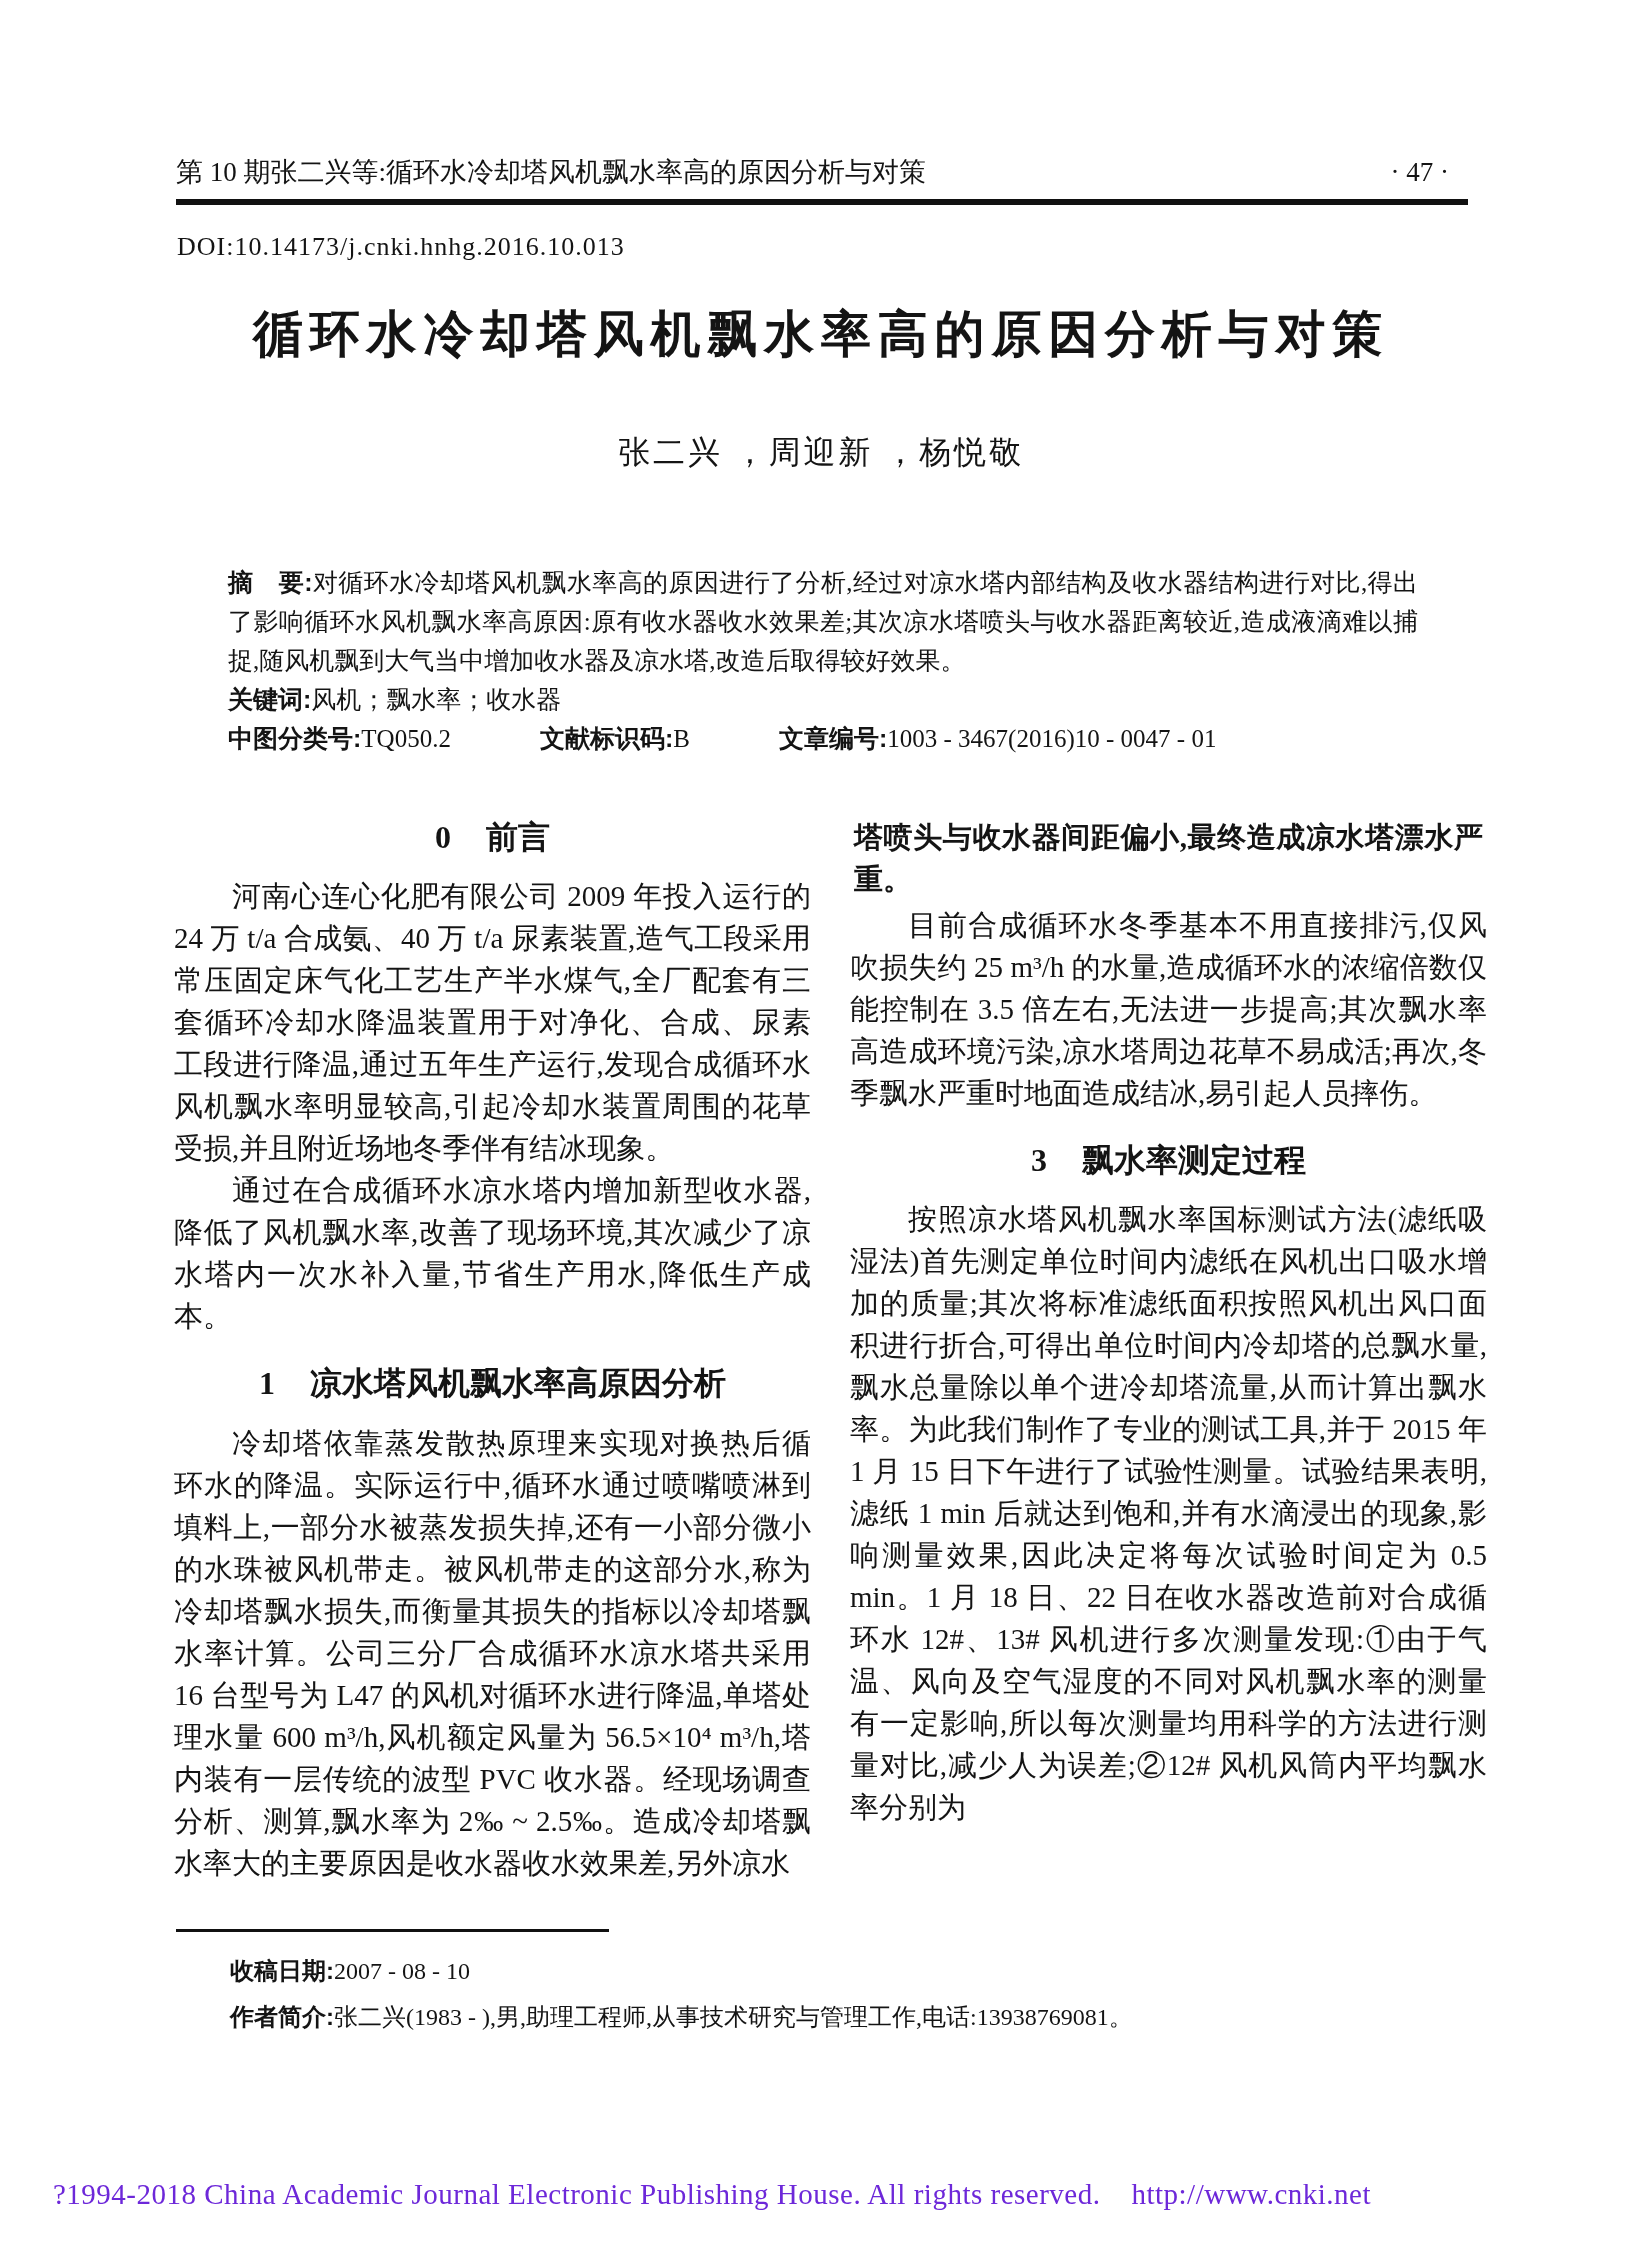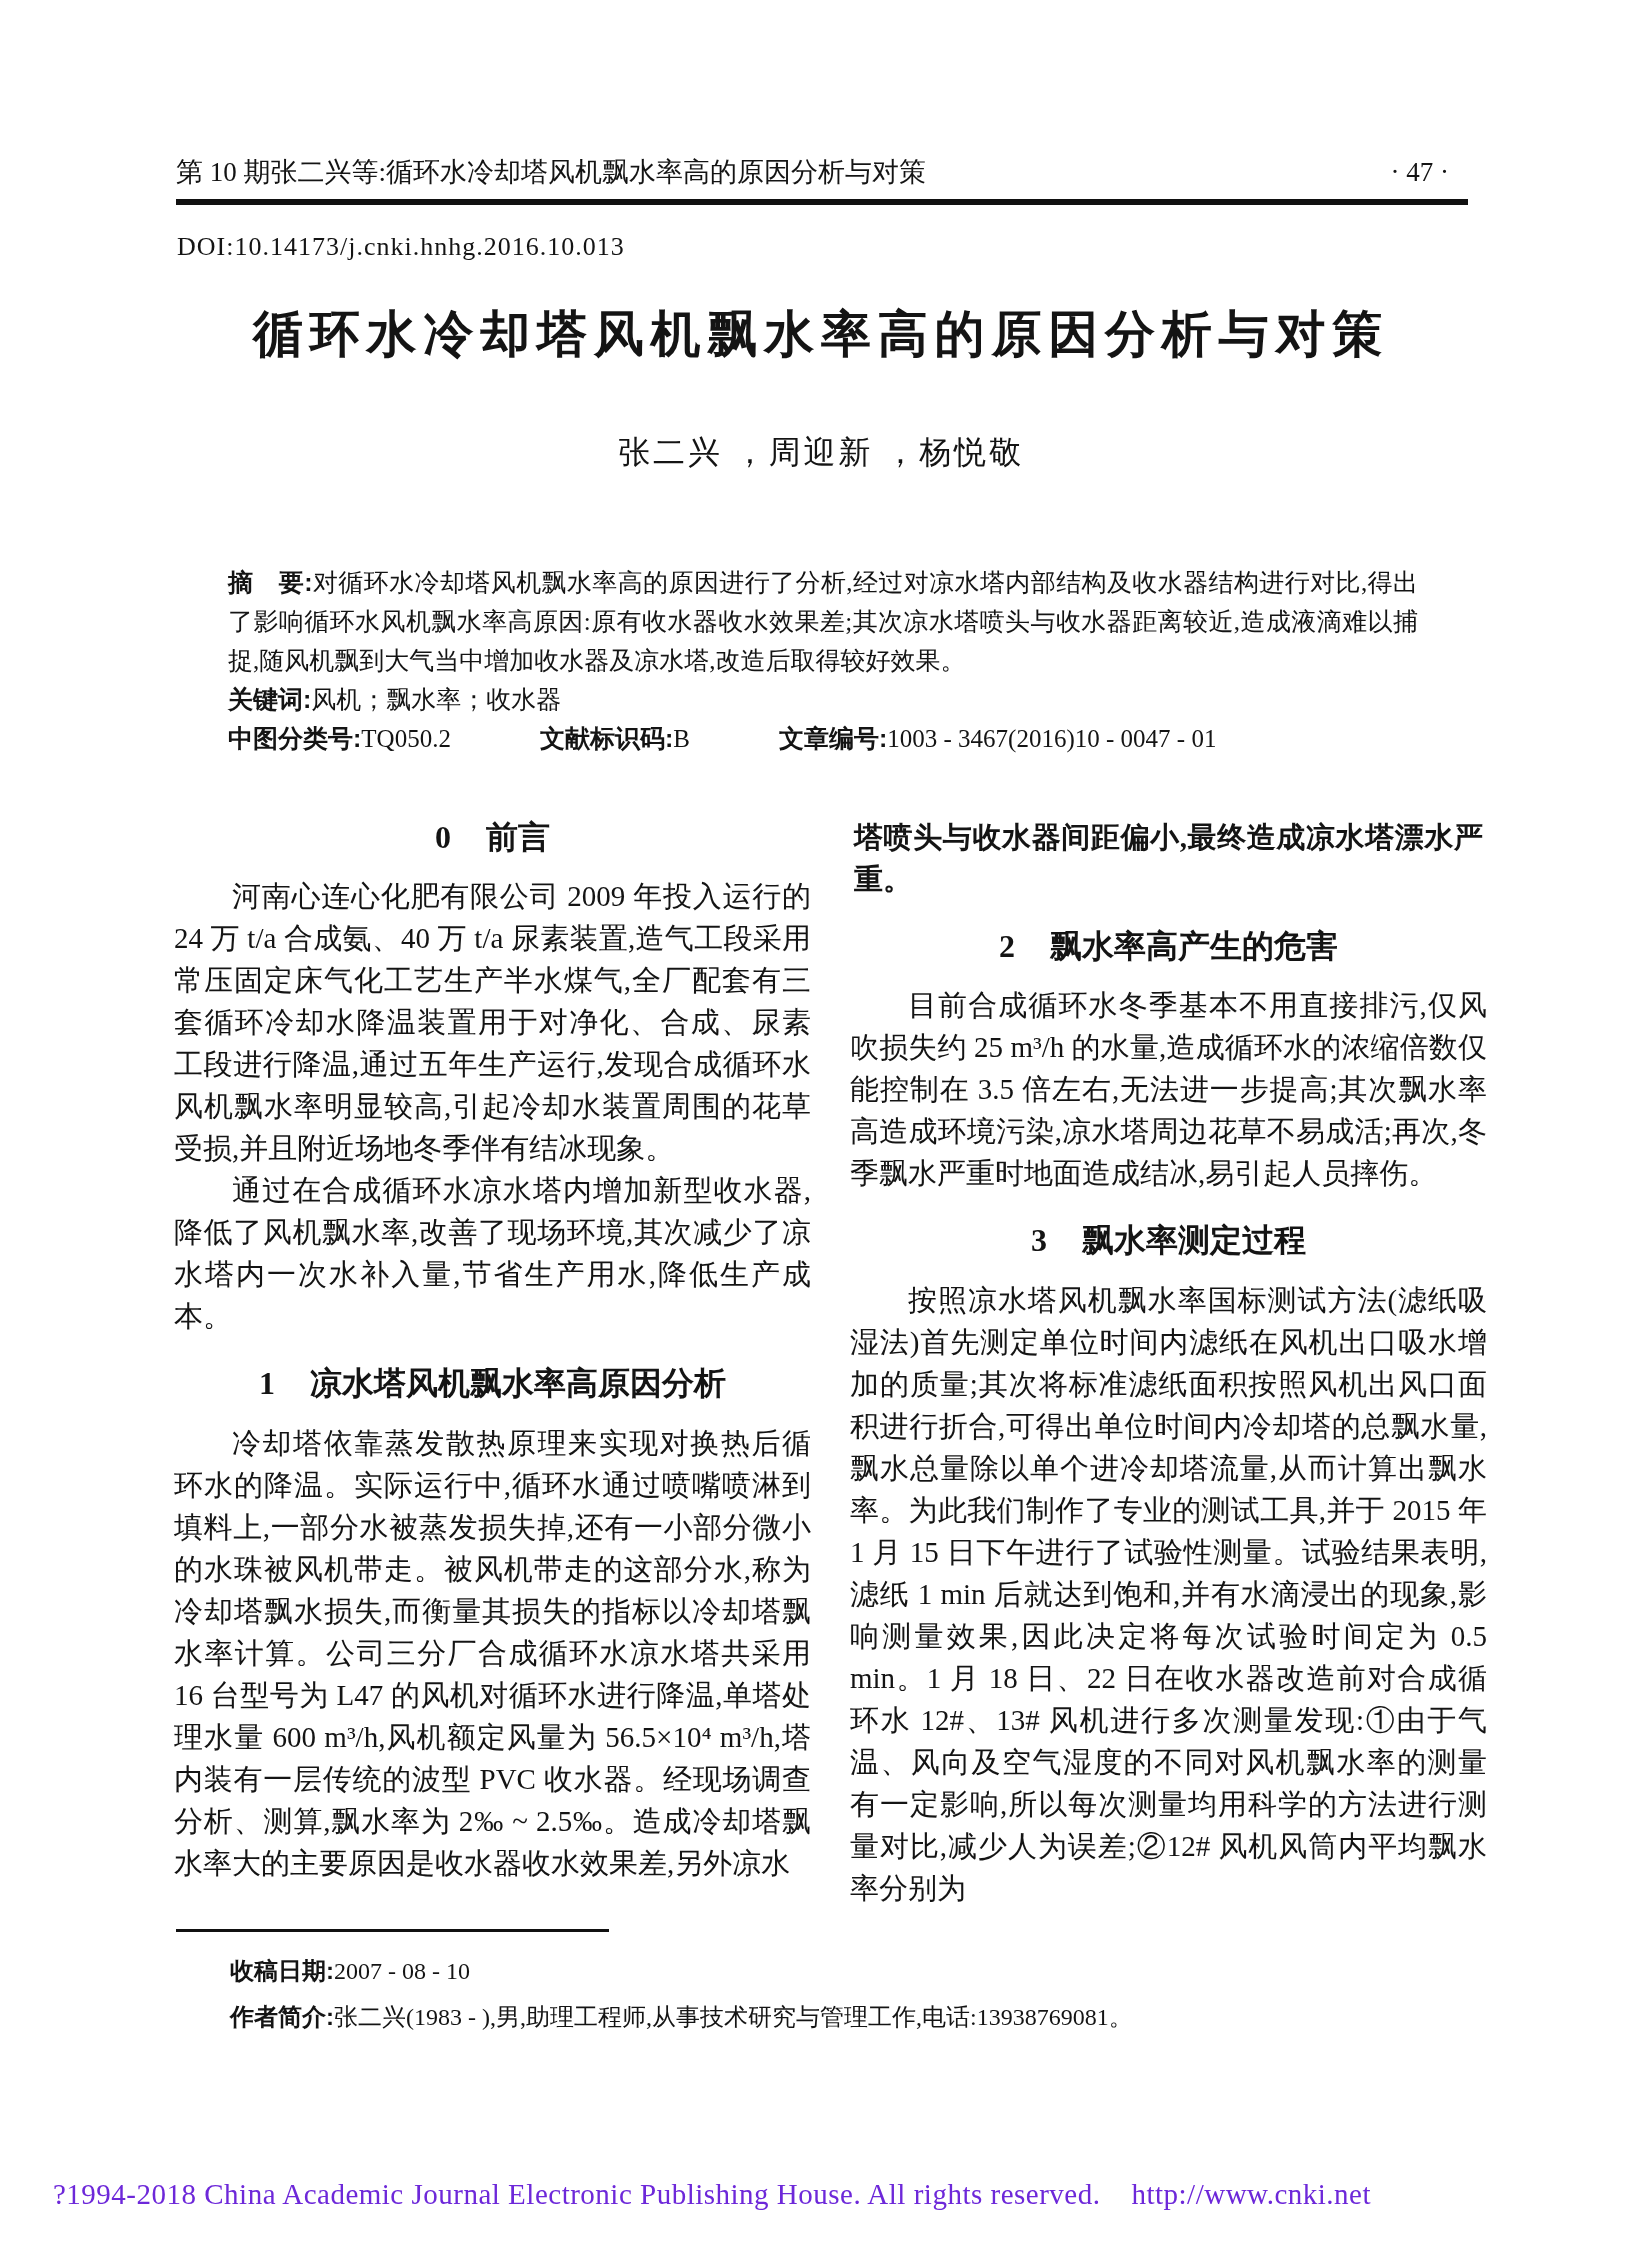--- a/index.html
+++ b/index.html
@@ -117,23 +117,20 @@
     <p class="para">河南心连心化肥有限公司 2009 年投入运行的 24 万 t/a 合成氨、40 万 t/a 尿素装置,造气工段采用常压固定床气化工艺生产半水煤气,全厂配套有三套循环冷却水降温装置用于对净化、合成、尿素工段进行降温,通过五年生产运行,发现合成循环水风机飘水率明显较高,引起冷却水装置周围的花草受损,并且附近场地冬季伴有结冰现象。</p>
     <p class="para">通过在合成循环水凉水塔内增加新型收水器,降低了风机飘水率,改善了现场环境,其次减少了凉水塔内一次水补入量,节省生产用水,降低生产成本。</p>
     <div class="sec-heading">
       <span class="sec-num">1</span><span>凉水塔风机飘水率高原因分析</span>
     </div>
     <p class="para">冷却塔依靠蒸发散热原理来实现对换热后循环水的降温。实际运行中,循环水通过喷嘴喷淋到填料上,一部分水被蒸发损失掉,还有一小部分微小的水珠被风机带走。被风机带走的这部分水,称为冷却塔飘水损失,而衡量其损失的指标以冷却塔飘水率计算。公司三分厂合成循环水凉水塔共采用 16 台型号为 L47 的风机对循环水进行降温,单塔处理水量 600 m³/h,风机额定风量为 56.5×10⁴ m³/h,塔内装有一层传统的波型 PVC 收水器。经现场调查分析、测算,飘水率为 2‰ ~ 2.5‰。造成冷却塔飘水率大的主要原因是收水器收水效果差,另外凉水</p>
   </div>
 
   <div class="col col-right">
     <p class="para-cont">塔喷头与收水器间距偏小,最终造成凉水塔漂水严重。</p>
-    <div class="sec-heading">
-      <span class="sec-num">2</span><span>飘水率高产生的危害</span>
-    </div>
     <p class="para">目前合成循环水冬季基本不用直接排污,仅风吹损失约 25 m³/h 的水量,造成循环水的浓缩倍数仅能控制在 3.5 倍左右,无法进一步提高;其次飘水率高造成环境污染,凉水塔周边花草不易成活;再次,冬季飘水严重时地面造成结冰,易引起人员摔伤。</p>
     <div class="sec-heading">
       <span class="sec-num">3</span><span>飘水率测定过程</span>
     </div>
     <p class="para">按照凉水塔风机飘水率国标测试方法(滤纸吸湿法)首先测定单位时间内滤纸在风机出口吸水增加的质量;其次将标准滤纸面积按照风机出风口面积进行折合,可得出单位时间内冷却塔的总飘水量,飘水总量除以单个进冷却塔流量,从而计算出飘水率。为此我们制作了专业的测试工具,并于 2015 年 1 月 15 日下午进行了试验性测量。试验结果表明,滤纸 1 min 后就达到饱和,并有水滴浸出的现象,影响测量效果,因此决定将每次试验时间定为 0.5 min。1 月 18 日、22 日在收水器改造前对合成循环水 12#、13# 风机进行多次测量发现:①由于气温、风向及空气湿度的不同对风机飘水率的测量有一定影响,所以每次测量均用科学的方法进行测量对比,减少人为误差;②12# 风机风筒内平均飘水率分别为</p>
   </div>
 
   <div class="footnote-rule"></div>
   <div class="footnotes">
     <p><span class="hei">收稿日期:</span><span>2007 - 08 - 10</span></p>

